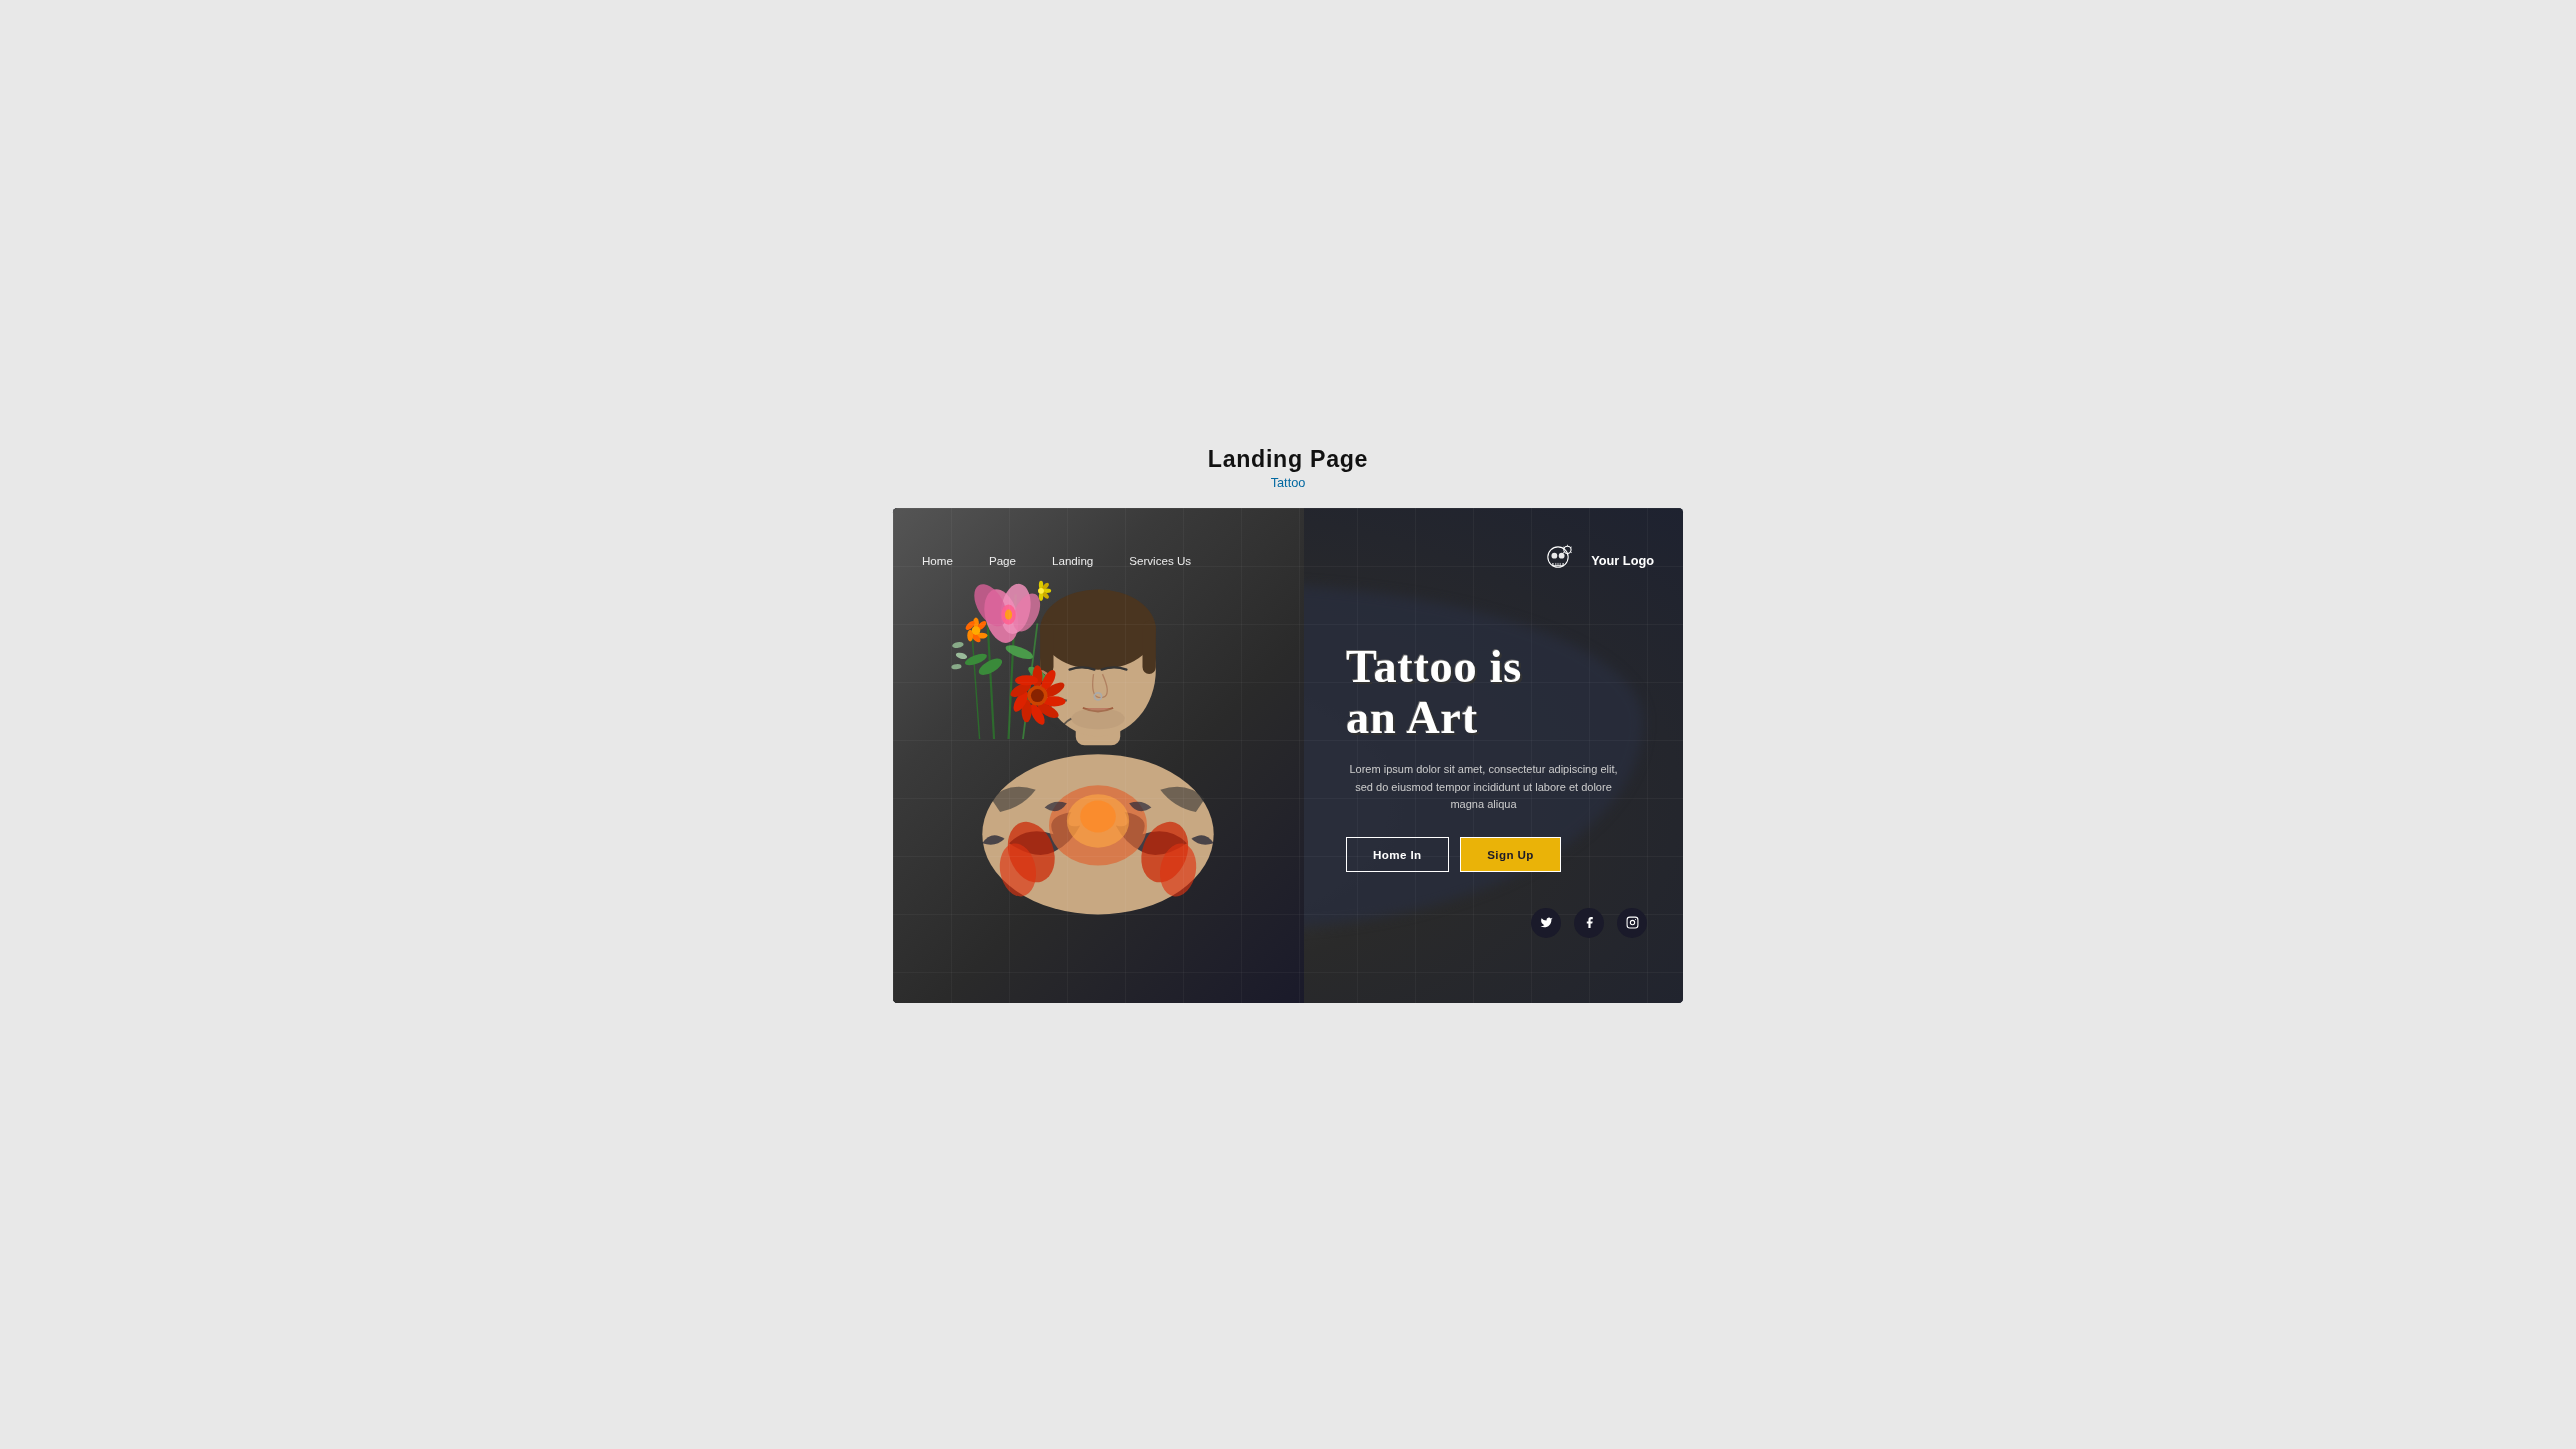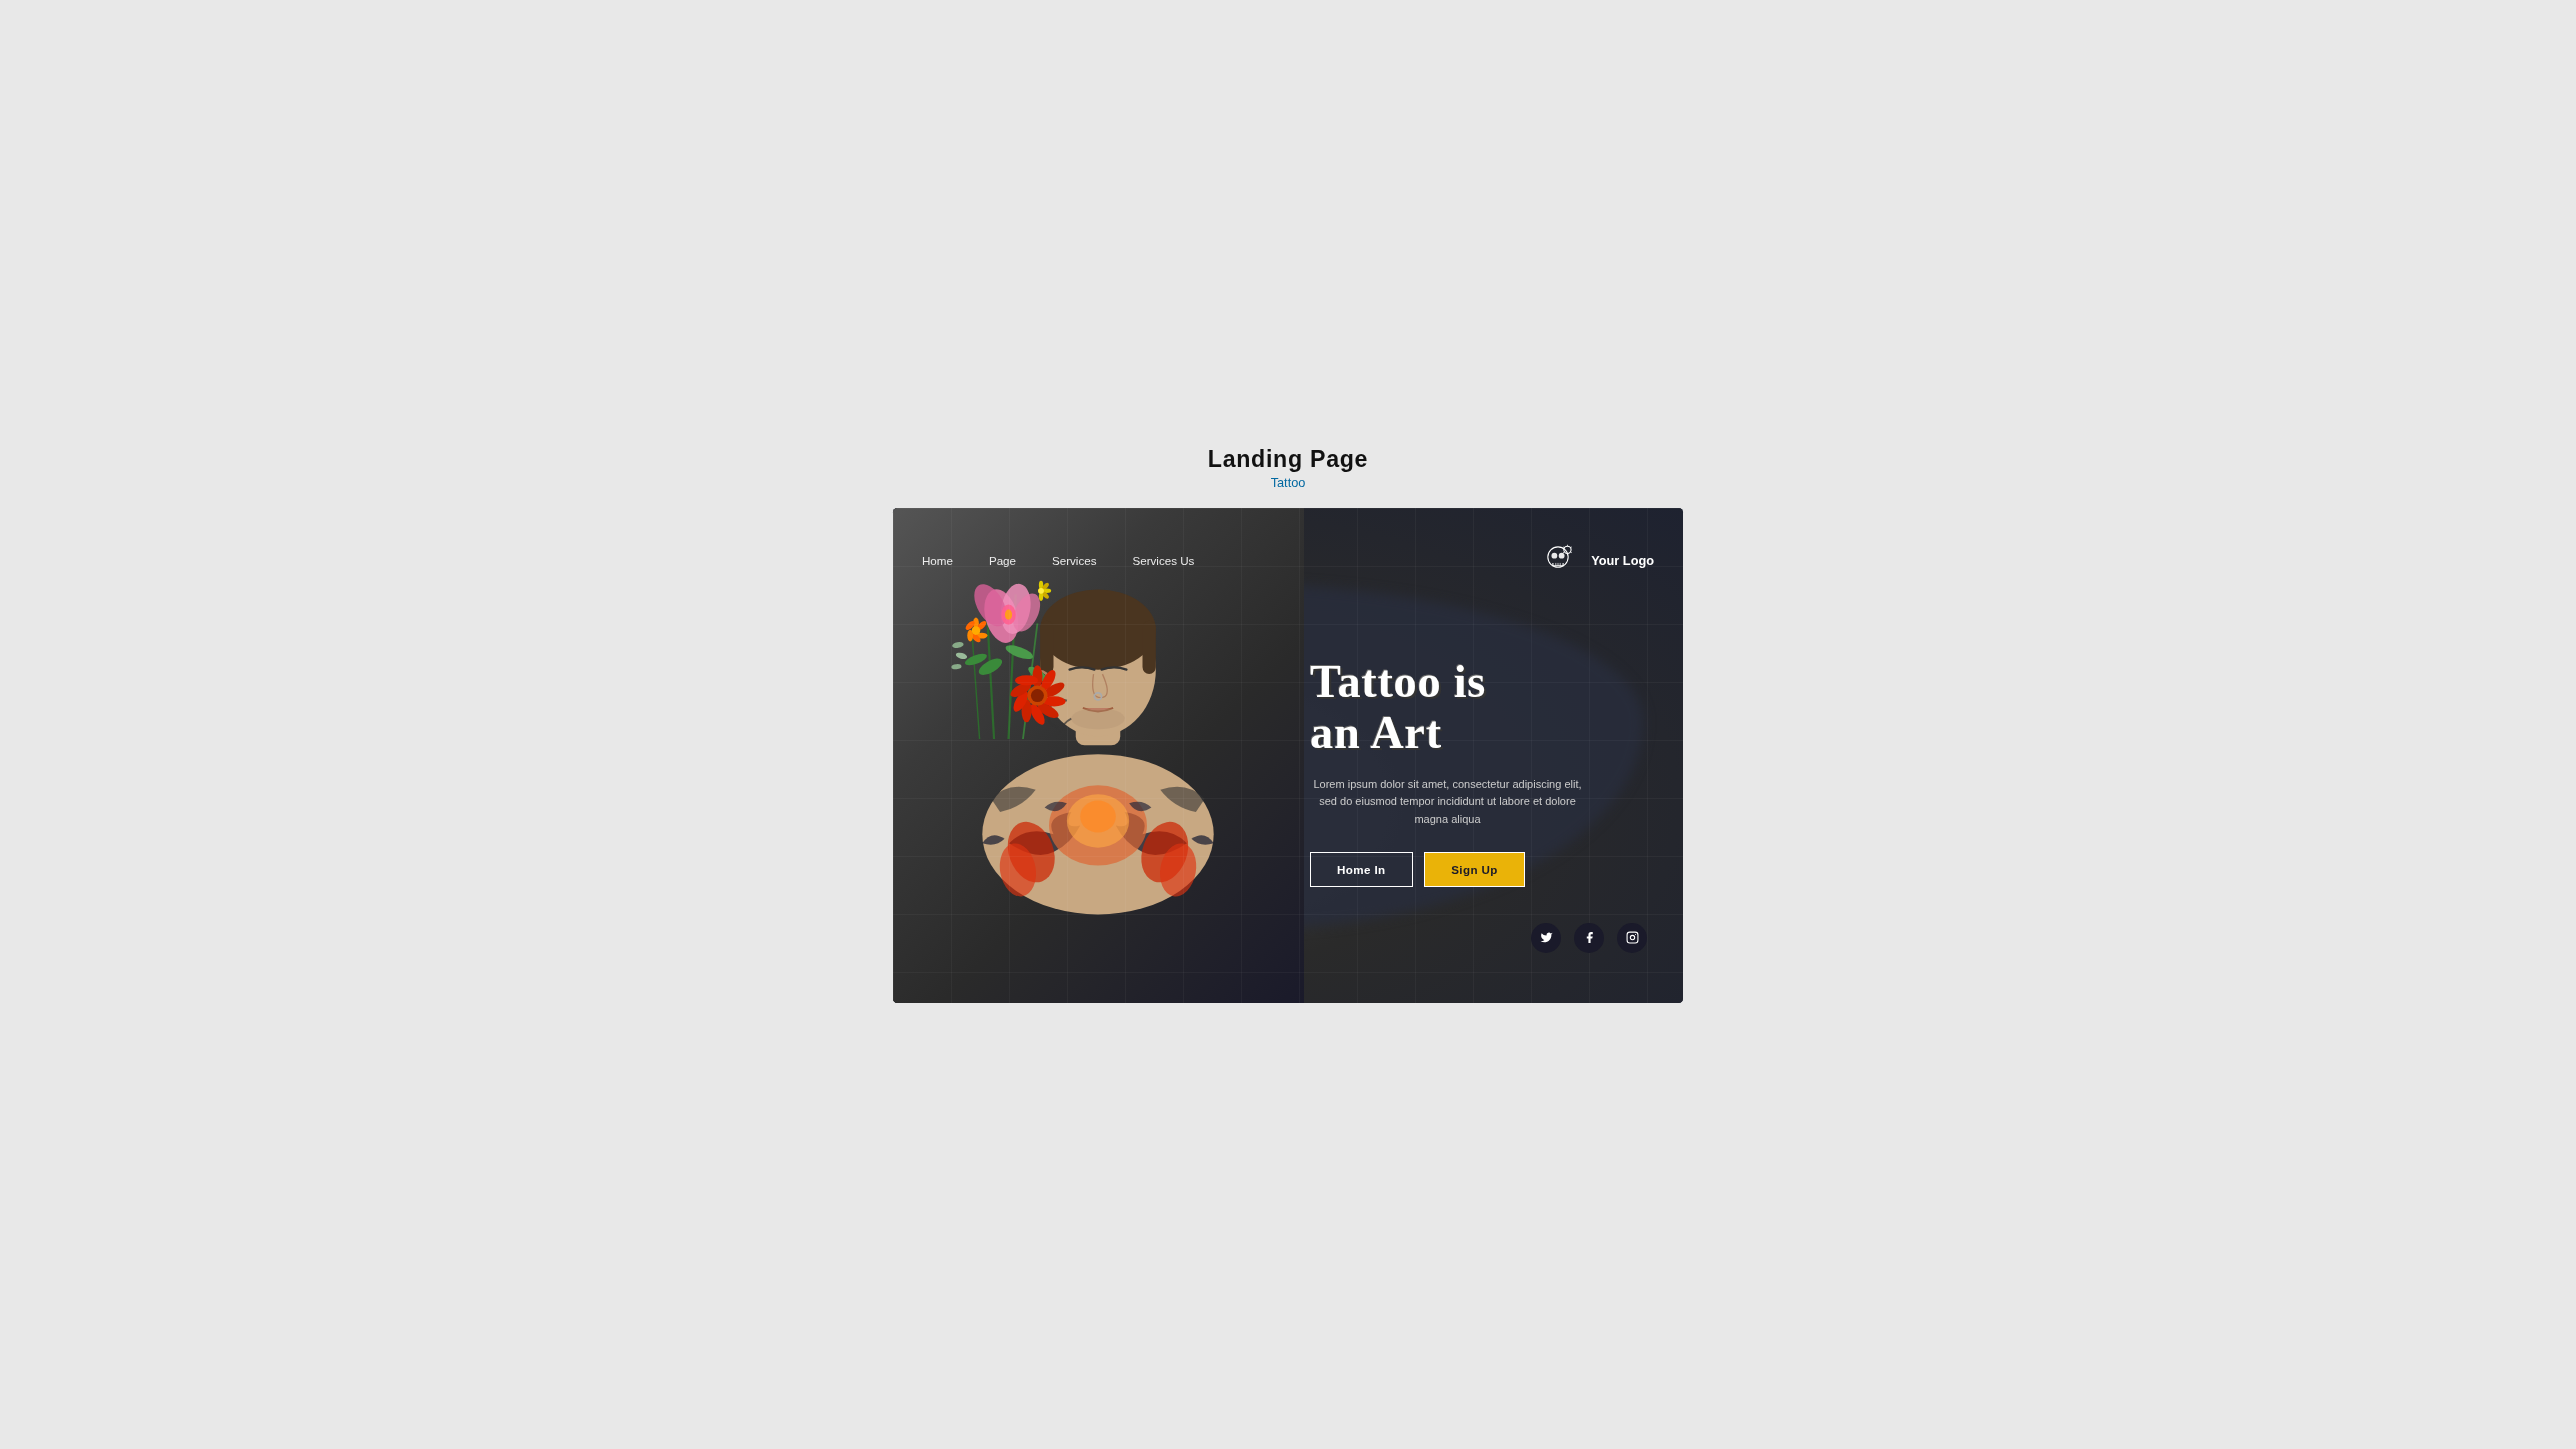--- a/index.html
+++ b/index.html
@@ -129,22 +129,23 @@
     .skull-icon {
       width: 32px;
       height: 32px;
     }
 
     
     .hero-content {
       position: relative;
       z-index: 10;
       display: flex;
-      align-items: center;
+      align-items: flex-start;
       min-height: 391px;
+      gap: 36px;
     }
 
     .left-space {
       flex: 0 0 50%;
     }
 
     .right-content {
       flex: 1;
       padding: 29px 36px 36px 22px;
       display: flex;
@@ -362,21 +363,21 @@
 
   <nav class="navbar">
     <ul class="nav-links">
       <li>
         <a href="#">Home</a>
       </li>
       <li>
         <a href="#">Page</a>
       </li>
       <li>
-        <a href="#">Services</a>
+        <a href="#">Landing</a>
       </li>
       <li>
         <a href="#">Services Us</a>
       </li>
     </ul>
 
     <div class="logo-area">
       <svg class="skull-icon" viewBox="0 0 44 44" xmlns="http://www.w3.org/2000/svg">
         <circle cx="22" cy="18" r="14" fill="none" stroke="white" stroke-width="1.5"></circle>
         <circle cx="17" cy="16" r="4" fill="white" opacity="0.9"></circle>

